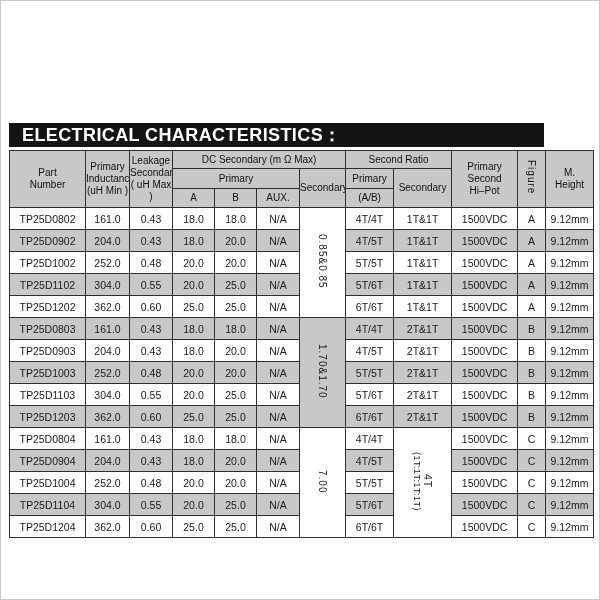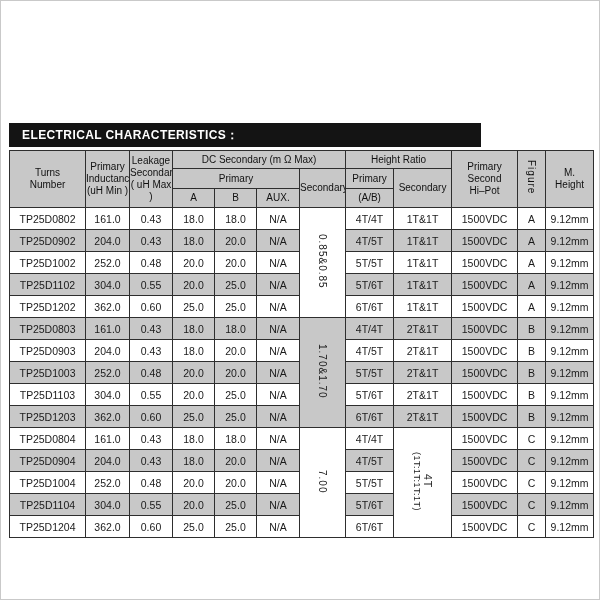--- a/index.html
+++ b/index.html
@@ -2,24 +2,24 @@
 <html><head>
 <meta charset="utf-8">
 <style>
   html,body { margin:0; padding:0; background:#ffffff; }
   .page {
     position:relative; width:600px; height:600px; box-sizing:border-box;
     background:#ffffff; border:1px solid #c9c9c9; overflow:hidden;
     font-family:"Liberation Sans", sans-serif; color:#1a1a1a;
   }
   .banner {
-    position:absolute; left:8px; top:122px; width:472px; height:24px;
+    position:absolute; left:8px; top:122px; width:535px; height:24px;
     box-sizing:border-box; background:#141414; color:#ffffff;
     display:flex; align-items:center; padding-left:13px;
-    font-weight:bold; font-size:12px; letter-spacing:0.4px;
+    font-weight:bold; font-size:18px; letter-spacing:0.4px;
   }
   table.spec {
     position:absolute; left:8px; top:149px; width:584px;
     border-collapse:collapse; table-layout:fixed;
   }
   .spec th, .spec td {
     border:1px solid #2e2e2e; text-align:center; vertical-align:middle;
     padding:0; overflow:hidden;
   }
   .spec thead th {
@@ -59,30 +59,30 @@
         <col style="width:43px">
       <col style="width:46px">
         <col style="width:48px">
         <col style="width:58px">
       <col style="width:66px">
         <col style="width:28px">
         <col style="width:48px">
     </colgroup>
     <thead>
       <tr class="h1">
-        <th rowspan="3">Turns
+        <th rowspan="3">Part
 Number</th>
         <th rowspan="3">Primary
 Inductance
 (uH Min )</th>
         <th rowspan="3">Leakage
 Secondary
 ( uH Max )</th>
         <th colspan="4">DC Secondary (m Ω Max)</th>
-        <th colspan="2">Height Ratio</th>
+        <th colspan="2">Second Ratio</th>
         <th rowspan="3">Primary
 Second
 Hi–Pot</th>
         <th rowspan="3"><span class="vtext">Figure</span></th>
         <th rowspan="3">M.
 Height</th>
       </tr>
       <tr class="h2">
         <th colspan="3">Primary</th>
         <th rowspan="2">Secondary</th>

